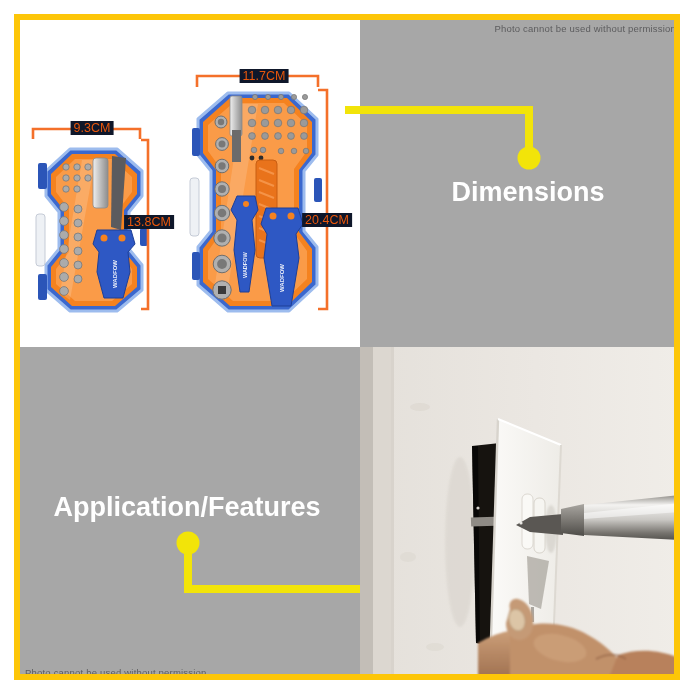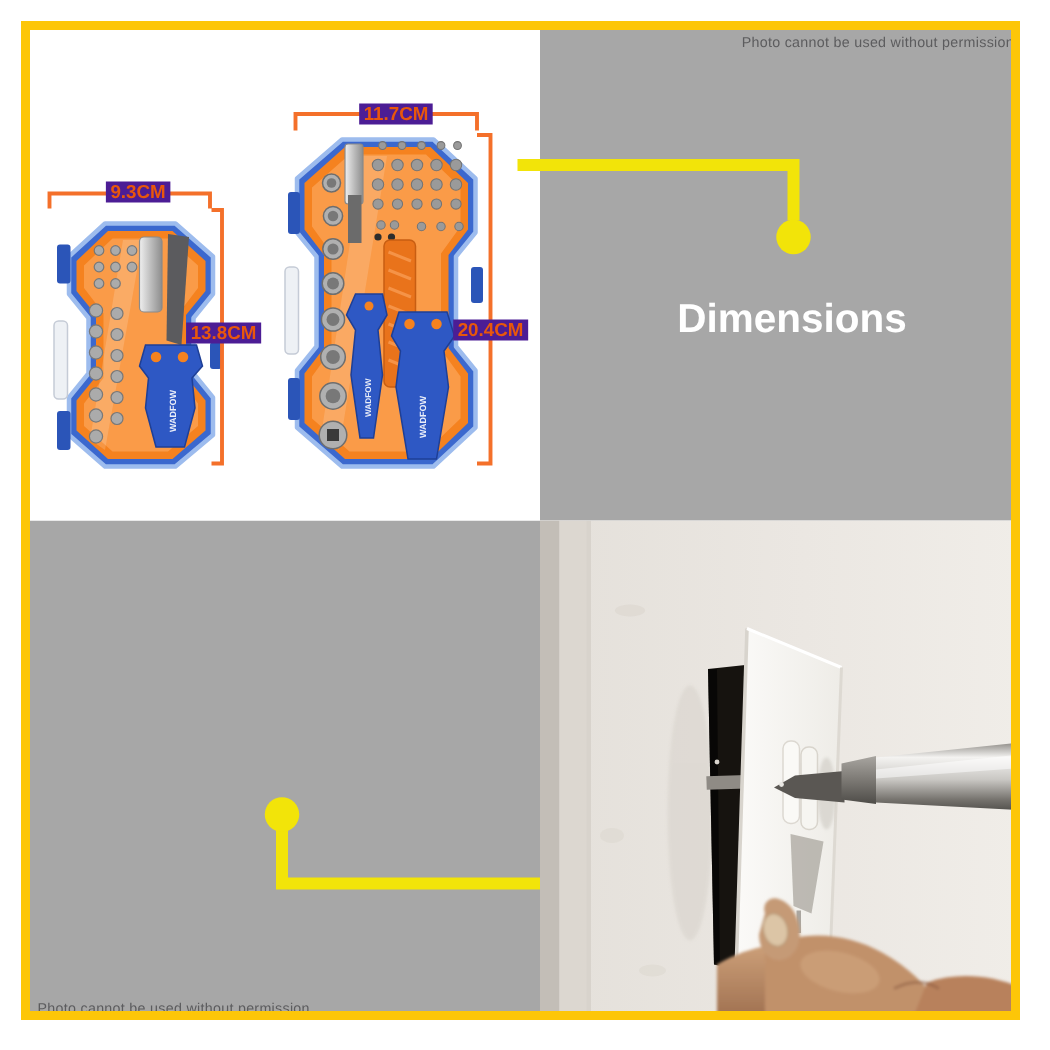--- a/index.html
+++ b/index.html
@@ -12,29 +12,29 @@
   .quad{position:absolute;}
   .quad-products{left:20px;top:20px;width:340px;height:327px;background:#ffffff;z-index:5;}
   .quad-dims{left:360px;top:20px;width:320px;height:327px;background:#a7a7a7;z-index:4;}
   .quad-app{left:20px;top:347px;width:340px;height:333px;background:#a7a7a7;z-index:4;}
   .quad-photo{left:360px;top:347px;width:320px;height:333px;z-index:5;}
   .quad-photo svg{display:block;}
   
   .connector-layer{position:absolute;left:0;top:0;width:700px;height:700px;z-index:20;pointer-events:none;}
   
   .heading{position:absolute;color:#ffffff;font-weight:bold;font-size:27px;z-index:22;text-align:center;}
-  .heading-dimensions{left:428px;top:177px;width:200px;margin-top:20px;}
+  .heading-dimensions{left:428px;top:177px;width:200px;}
   .heading-application{left:37px;top:492px;width:300px;}
   
   .wm{position:absolute;font-size:9.5px;color:#5c5c5e;z-index:25;letter-spacing:.2px;}
   .wm-top{top:23px;right:24px;}
   .wm-bottom{bottom:22px;left:25px;}
   
-  .dimlabel{position:absolute;z-index:12;font-size:12.5px;font-weight:bold;color:#e8570c;
-            background:#4c1d95;padding:0 3px;transform:translate(-50%,-50%);white-space:nowrap;}
+  .dimlabel{position:absolute;z-index:12;font-size:12.5px;font-weight:normal;color:#e8570c;
+            background:#0f172a;padding:0 3px;transform:translate(-50%,-50%);white-space:nowrap;}
   .case-layer{position:absolute;left:0;top:0;z-index:8;}
 </style>
 </head>
 <body>
 
 <div class="stage">
 
   <div class="quad quad-products">
     <svg class="case-layer" width="340" height="327" viewBox="20 20 340 327">
       <defs>
@@ -269,18 +269,19 @@
   <svg class="connector-layer" width="700" height="700">
     <g stroke="#f2e409" stroke-width="8" fill="none">
       <path d="M345,110 L529,110 L529,147"></path>
       <path d="M188,550 L188,589 L360,589"></path>
     </g>
     <circle cx="529" cy="158" r="11.5" fill="#f2e409"></circle>
     <circle cx="188" cy="543" r="11.5" fill="#f2e409"></circle>
   </svg>
 
   <div class="heading heading-dimensions">Dimensions</div>
+  <div class="heading heading-application">Application/Features</div>
 
   <div class="wm wm-top">Photo cannot be used without permission</div>
   <div class="wm wm-bottom">Photo cannot be used without permission</div>
 
   <div class="frame"></div>
 </div>
 
 </body></html>

